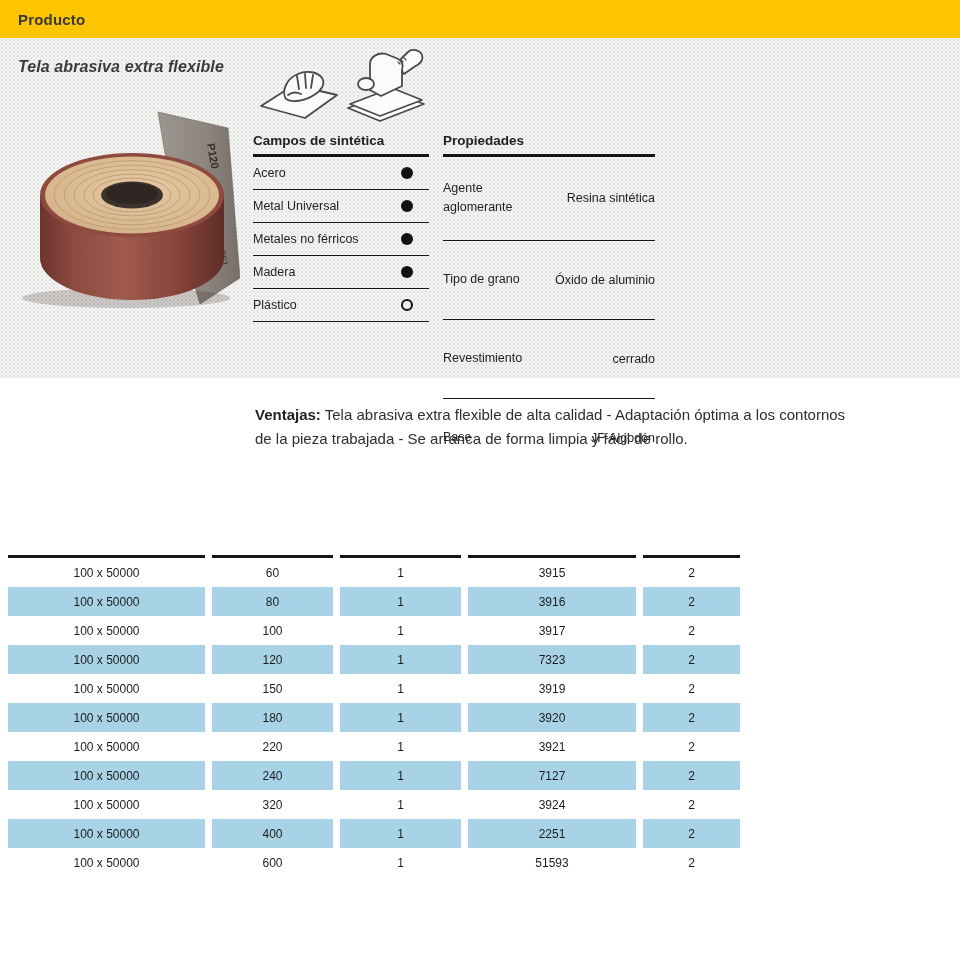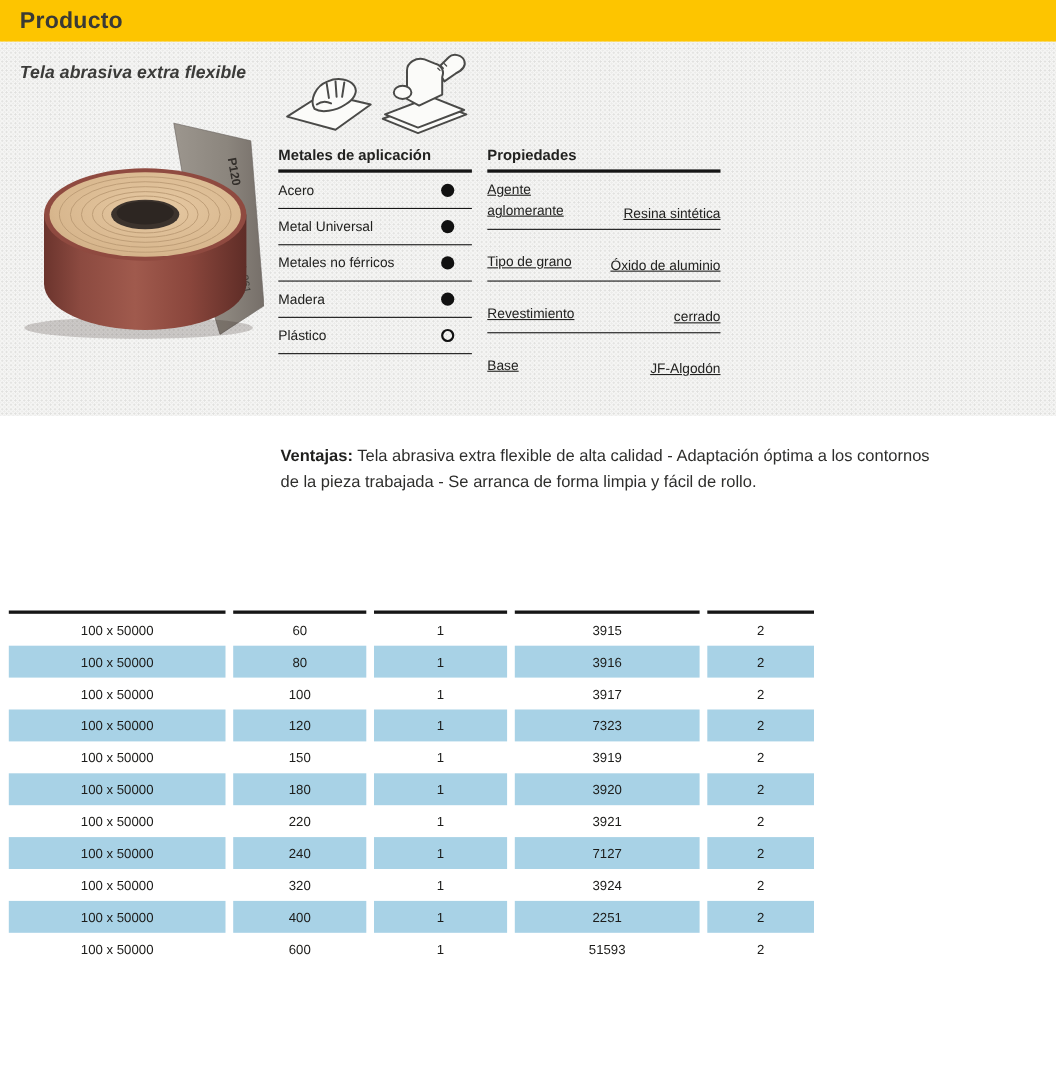--- a/index.html
+++ b/index.html
@@ -8,21 +8,21 @@
     --rule:#161616;
     --ink:#2c2c2a;
   }
   html,body{margin:0;padding:0;background:#fff;}
   body{font-family:"Liberation Sans", sans-serif;color:var(--ink);}
   .page{position:relative;width:960px;height:977px;background:#ffffff;overflow:hidden;margin:0 auto;}
 
   
   .topbar{position:absolute;left:0;top:0;width:960px;height:38px;background:var(--accent);
           display:flex;align-items:center;padding-left:18px;box-sizing:border-box;
-          font-size:21px;font-weight:bold;color:#3a3a35;letter-spacing:.2px;}
+          font-size:15px;font-weight:bold;color:#3a3a35;letter-spacing:.2px;}
 
   
   .hero{position:absolute;left:0;top:38px;width:960px;height:340px;
         background-color:#f6f6f5;
         background-image:
           radial-gradient(circle,#e0e0de .9px,transparent 1px),
           radial-gradient(circle,#ebebe9 .9px,transparent 1px);
         background-size:4px 4px;background-position:0 0,2px 2px;}
 
   .ptitle{position:absolute;left:18px;top:20px;margin:0;font-size:16px;font-style:italic;
@@ -37,23 +37,23 @@
              border-bottom:3px solid var(--rule);}
 
   .campos{position:absolute;left:253px;top:95px;width:176px;}
   .campo-row{display:flex;align-items:center;justify-content:space-between;height:32px;
              border-bottom:1px solid var(--rule);font-size:12.5px;color:#222220;}
   .dot{width:12px;height:12px;border-radius:50%;margin-right:16px;box-sizing:border-box;flex:0 0 auto;}
   .dot.filled{background:#111;}
   .dot.open{background:transparent;border:2px solid #111;}
 
   .props{position:absolute;left:443px;top:95px;width:212px;}
-  .prop-row{display:flex;align-items:flex-end;justify-content:space-between;
-            border-bottom:1px solid var(--rule);padding:6px 0;min-height:34px;
-            font-size:12.5px;color:#222220;text-decoration:underline;}
+  .prop-row{display:flex;align-items:center;justify-content:space-between;
+            border-bottom:1px solid var(--rule);padding:22px 0;min-height:34px;
+            font-size:12.5px;color:#222220;}
   .prop-row:last-child{border-bottom:none;}
   .prop-label{width:102px;line-height:1.55;}
   .prop-value{text-align:right;line-height:1.3;}
 
   .ventajas{position:absolute;left:255px;top:403px;width:600px;margin:0;
             font-size:15px;line-height:1.6;color:#2e2e2c;}
   .ventajas b{color:#1f1f1d;}
 
   
   .table{position:absolute;left:8px;top:501px;width:732px;}
@@ -146,21 +146,21 @@
           <path d="M10,58 L52,42 L82,54 L40,70 Z"></path>
           <path d="M57,17 L68,6 C72,2 80,4 82,9 C84,14 80,18 74,21 L64,28 Z"></path>
           <path d="M30,18 C30,11 38,6 46,8 L56,12 C62,14 64,19 62,24 L62,40 L41,50 L30,44 Z"></path>
           <ellipse cx="26" cy="38" rx="8" ry="6"></ellipse>
           <path d="M58,16 L60,18 M61,14 L63,16 M64,12 L66,14" fill="none" stroke-width="1.2"></path>
         </g>
       </svg>
     </div>
 
     <div class="campos">
-      <div class="blk-title">Metales de aplicación</div>
+      <div class="blk-title">Campos de sintética</div>
       <div>
           <div class="campo-row">
     <span class="campo-label">Acero</span>
     <span class="dot filled"></span>
   </div>
           <div class="campo-row">
     <span class="campo-label">Metal Universal</span>
     <span class="dot filled"></span>
   </div>
           <div class="campo-row">

